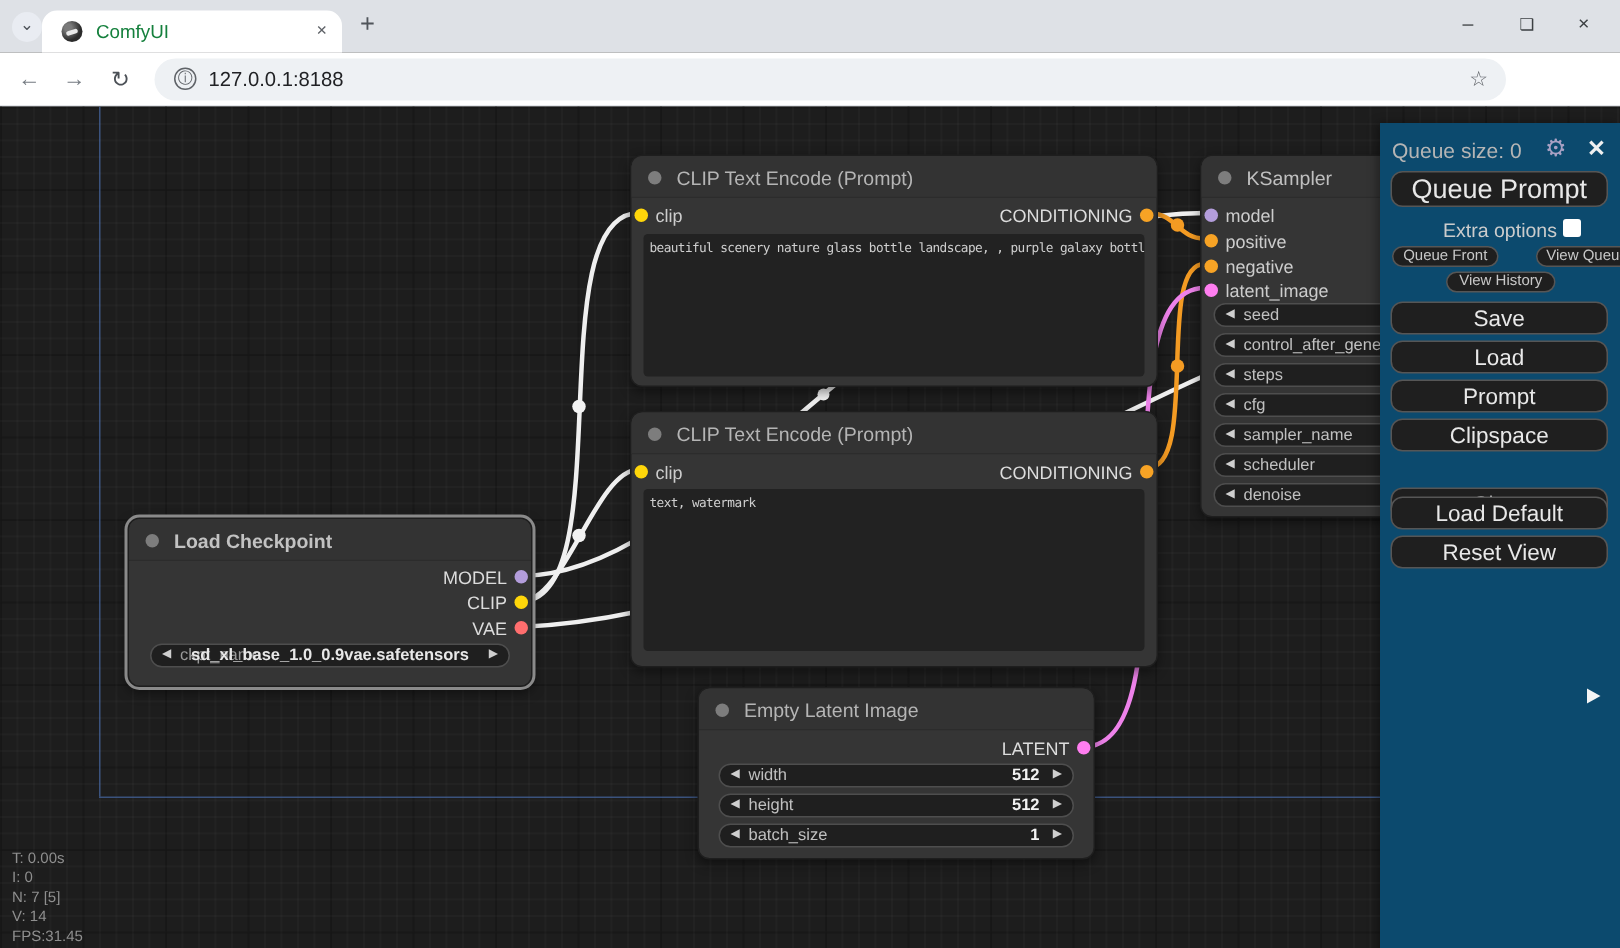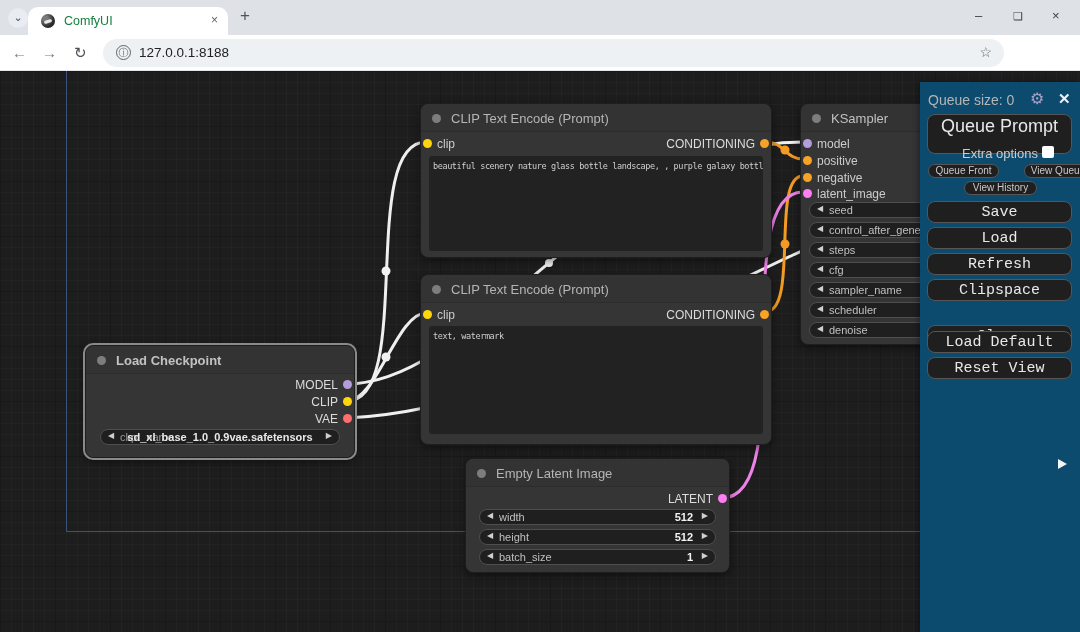--- a/index.html
+++ b/index.html
@@ -80,29 +80,29 @@
   .stats { position:absolute; left:8px; top:495px; font-size:10px; color:#8f8f8f; line-height:13px; }
 
   
   .sidebar { position:absolute; left:920px; top:82px; width:160px; height:561px; background:#0c4a6e;
              box-shadow:-2px 0 6px rgba(0,0,0,.35); }
   .sb-queue-size { position:absolute; left:8px; top:10px; font-size:14px; color:#b5b5b5; }
   .sb-gear { position:absolute; left:110px; top:7px; font-size:16px; color:#a9a1c4; }
   .sb-close { position:absolute; left:138px; top:8px; font-size:15px; color:#f0f0f0; font-weight:bold; }
   .btn { position:absolute; left:7px; width:145px; background:#1f1f1f; border:1px solid #565656;
          border-radius:8px; color:#e8e8e8; text-align:center; }
-  .btn-queue { top:32px; height:40px; font-size:18px; line-height:23px; }
+  .btn-queue { top:32px; height:24px; font-size:18px; line-height:23px; }
   .sb-extra { position:absolute; left:18px; top:64px; width:124px; font-size:13px; color:#cccccc;
               text-align:center; }
   .sb-check { position:absolute; left:122px; top:64px; width:12px; height:12px; background:#ffffff;
               border-radius:2px; }
   .pill-btn { position:absolute; height:14px; background:#1f1f1f; border:1px solid #565656;
               border-radius:8px; color:#c8c8c8; font-size:10px; text-align:center; line-height:12px; }
   .btn-row { top:82px; }
-  .btn-big { height:22px; font-size:15px; line-height:21px;font-family:Liberation Mono, monospace; }
+  .btn-big { height:22px; font-size:15px; line-height:21px; }
 
   .cursor { position:absolute; left:1058px; top:459px; width:0; height:0;
             border-top:5px solid transparent; border-bottom:5px solid transparent;
             border-left:9px solid #f5f5f5; }
 </style>
 </head>
 <body>
 
 <div id="app">
 
@@ -265,39 +265,46 @@
         <span class="arrow-r">▶</span>
       </div>
       <div class="pill" style="left:13px; right:13px; top:90px;">
         <span class="arrow-l">◀</span>
         <span class="pname">batch_size</span>
         <span class="pval">1</span>
         <span class="arrow-r">▶</span>
       </div>
     </div>
 
+    <div class="stats">
+      <div>T: 0.00s</div>
+      <div>I: 0</div>
+      <div>N: 7 [5]</div>
+      <div>V: 14</div>
+      <div>FPS:31.45</div>
+    </div>
   </div>
 
   <div class="sidebar">
     <div class="sb-queue-size">Queue size: 0</div>
     <div class="sb-gear">⚙</div>
     <div class="sb-close">✕</div>
 
     <div class="btn btn-queue">Queue Prompt</div>
 
     <div class="sb-extra">Extra options</div>
     <div class="sb-check"></div>
 
     <div class="pill-btn btn-row" style="left:8px; width:71px;">Queue Front</div>
     <div class="pill-btn btn-row" style="left:84px; width:68px;margin-left:20px;">View Queue</div>
     <div class="pill-btn" style="left:44px; top:99px; width:73px;">View History</div>
 
     <div class="btn btn-big" style="top:119px;">Save</div>
     <div class="btn btn-big" style="top:145px;">Load</div>
-    <div class="btn btn-big" style="top:171px;">Refresh</div>
+    <div class="btn btn-big" style="top:171px;">Prompt</div>
     <div class="btn btn-big" style="top:197px;">Clipspace</div>
     <div class="btn btn-big" style="top:223px;margin-top:20px;">Clear</div>
     <div class="btn btn-big" style="top:275px;">Reset View</div>
     <div class="btn btn-big" style="top:249px;">Load Default</div>
   </div>
 
   <div class="cursor"></div>
 </div>
 
 </body></html>

